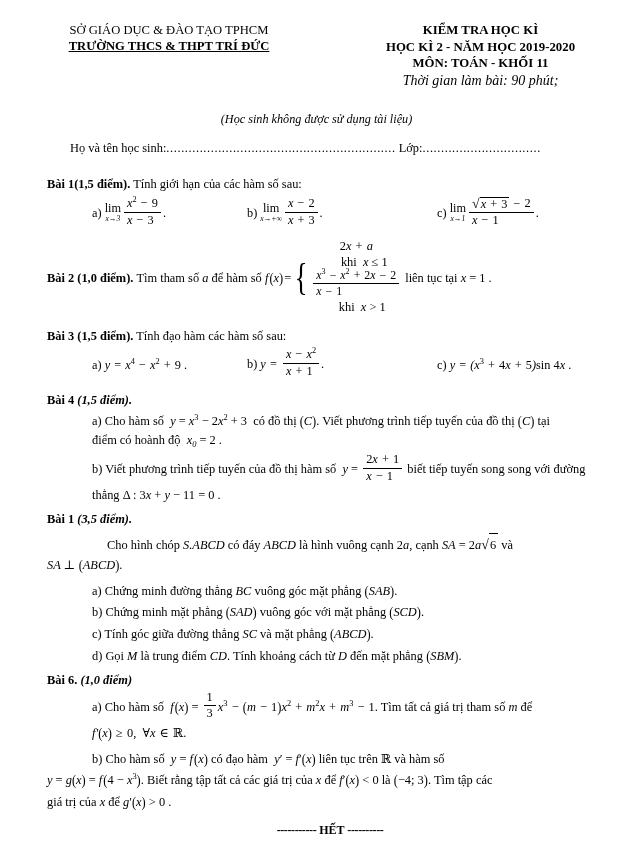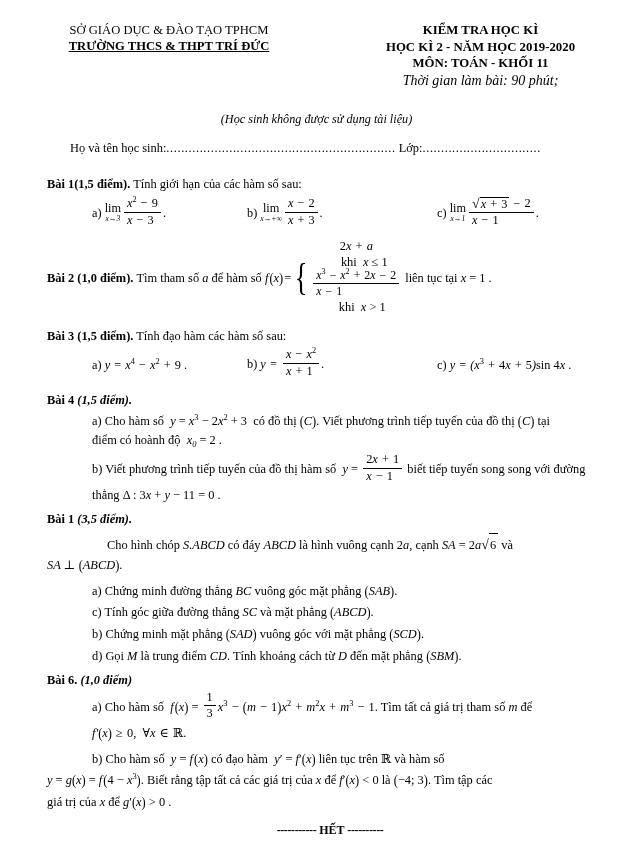--- a/index.html
+++ b/index.html
@@ -363,24 +363,24 @@
       <div class="line" style="padding-left:60px;margin-top:3px;">
         <span class="math" style="font-style:normal;">Cho hình chóp&nbsp;<i>S.ABCD</i>&nbsp;có đáy&nbsp;<i>ABCD</i>&nbsp;là hình vuông cạnh 2<i>a</i>, cạnh&nbsp;<i>SA</i> = 2<i>a</i><span class="sqrt"><span class="rad">√</span><span class="radicand"><span class="mn">6</span></span></span>&nbsp;và</span>
       </div>
       <div class="line indent0" style="margin-top:-3px;">
         <span class="math" style="font-style:normal;"><i>SA</i> ⊥ <span class="paren-big">(</span><i>ABCD</i><span class="paren-big">)</span>.</span>
       </div>
       <div class="line-tight indent1" style="margin-top:3px;">
         <span class="math" style="font-style:normal;text-align:right;">a) Chứng minh đường thẳng&nbsp;<i>BC</i>&nbsp;vuông góc mặt phẳng <span class="paren-big">(</span><i>SAB</i><span class="paren-big">)</span>.</span>
       </div>
       <div class="line-tight indent1">
+        <span class="math" style="font-style:normal;">b) Chứng minh mặt phẳng <span class="paren-big">(</span><i>SAD</i><span class="paren-big">)</span> vuông góc với mặt phẳng <span class="paren-big">(</span><i>SCD</i><span class="paren-big">)</span>.</span>
+      </div>
+      <div class="line-tight indent1">
         <span class="math" style="font-style:normal;">c) Tính góc giữa đường thẳng&nbsp;<i>SC</i>&nbsp;và mặt phẳng <span class="paren-big">(</span><i>ABCD</i><span class="paren-big">)</span>.</span>
-      </div>
-      <div class="line-tight indent1">
-        <span class="math" style="font-style:normal;">b) Chứng minh mặt phẳng <span class="paren-big">(</span><i>SAD</i><span class="paren-big">)</span> vuông góc với mặt phẳng <span class="paren-big">(</span><i>SCD</i><span class="paren-big">)</span>.</span>
       </div>
       <div class="line-tight indent1">
         <span class="math" style="font-style:normal;">d) Gọi&nbsp;<i>M</i>&nbsp;là trung điểm&nbsp;<i>CD</i>. Tính khoảng cách từ&nbsp;<i>D</i>&nbsp;đến mặt phẳng <span class="paren-big">(</span><i>SBM</i><span class="paren-big">)</span>.</span>
       </div>
     </div>
 
     <div class="prob" style="margin-top:5px;">
       <div class="prob-head">
         <span class="b">Bài 6. </span><span class="bi">(1,0 điểm)</span>
       </div>

